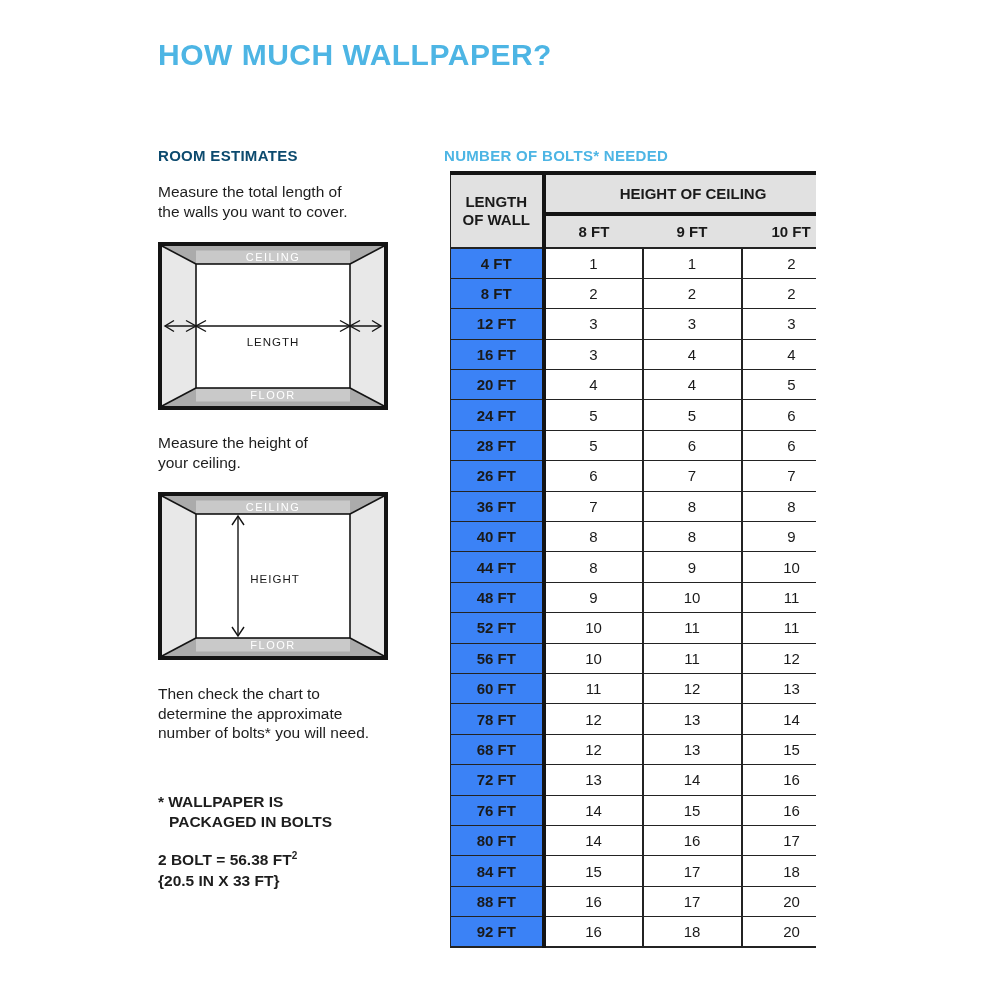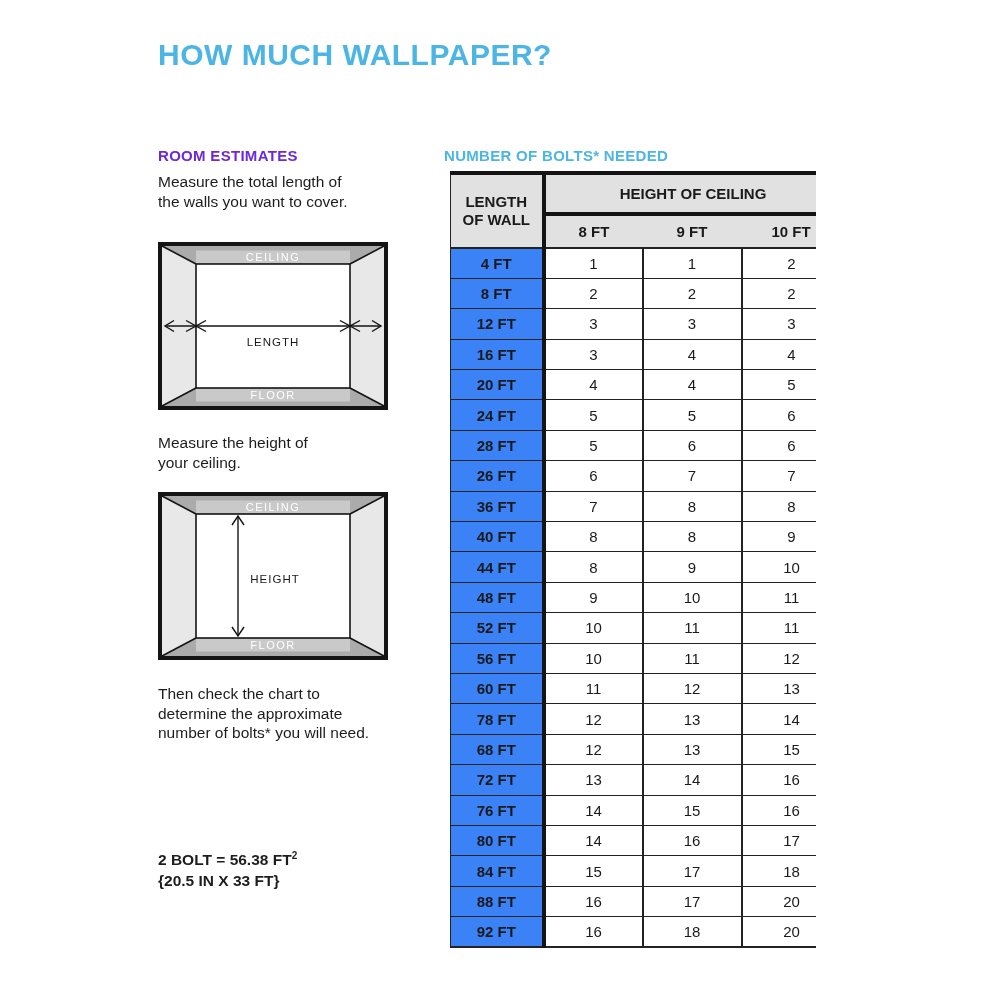--- a/index.html
+++ b/index.html
@@ -24,21 +24,21 @@
   .section-heading {
     font-size: 15px; font-weight: bold; letter-spacing: 0.3px;
   }
   .left-heading { left: 158px; top: 147px; }
   .table-heading { left: 444px; top: 147px; width: 390px; text-align: left; }
 
   .body-text {
     font-size: 15.5px; line-height: 19.5px; color: #1d1d1d;
     white-space: pre-line;
   }
-  .step1 { left: 158px; top: 172px; }
+  .step1 { left: 158px; top: 182px; }
   .step2 { left: 158px; top: 433px; }
   .step3 { left: 158px; top: 684px; }
 
   .diagram { width: 230px; height: 168px; }
   .diagram1 { left: 158px; top: 242px; }
   .diagram2 { left: 158px; top: 492px; }
   .diagram text {
     font-family: "Liberation Sans", "DejaVu Sans", sans-serif;
   }
   .diag-room-label { font-size: 11px; fill: #ffffff; letter-spacing: 1.5px; }
@@ -108,21 +108,21 @@
   }
   table.bolts tbody tr:last-child td { border-bottom: 2px solid #232323; }
 </style>
 </head>
 <body>
 
 <div class="canvas">
 
   <div class="abs page-title accent" style="color: rgb(77, 181, 228);">HOW MUCH WALLPAPER?</div>
 
-  <div class="abs section-heading left-heading accent" style="color: #6d28d9; text-align: center;">ROOM ESTIMATES</div>
+  <div class="abs section-heading left-heading accent" style="color: #0c4a6e; text-align: center;">ROOM ESTIMATES</div>
 
   <div class="abs body-text step1">Measure the total length of
 the walls you want to cover.</div>
 
   <svg class="abs diagram diagram1" viewBox="0 0 230 168">
     <rect x="2" y="2" width="226" height="164" fill="#ffffff" stroke="#141414" stroke-width="4"></rect>
     <polygon points="4,4 38,22 38,146 4,164" fill="#e8e8e8"></polygon>
     <polygon points="226,4 192,22 192,146 226,164" fill="#e8e8e8"></polygon>
     <polygon points="4,4 226,4 192,22 38,22" fill="#ababab"></polygon>
     <polygon points="4,164 226,164 192,146 38,146" fill="#ababab"></polygon>
@@ -174,20 +174,24 @@
     </g>
     <text class="diag-room-label" x="115" y="18.5" text-anchor="middle">CEILING</text>
     <text class="diag-room-label" x="115" y="156.5" text-anchor="middle">FLOOR</text>
     <text class="diag-measure-label" x="117" y="91" text-anchor="middle">HEIGHT</text>
   </svg>
 
   <div class="abs body-text step3">Then check the chart to
 determine the approximate
 number of bolts* you will need.</div>
 
+  <div class="abs footnote">
+    <div>* WALLPAPER IS</div>
+    <div class="indent">PACKAGED IN BOLTS</div>
+  </div>
 
   <div class="abs bolt-size">
     <div><span>2 BOLT = 56.38 FT</span><sup>2</sup></div>
     <div>{20.5 IN X 33 FT}</div>
   </div>
 
   <div class="abs section-heading table-heading accent" style="color: rgb(77, 181, 228);">NUMBER OF BOLTS* NEEDED</div>
 
   <div class="abs table-wrap">
     <table class="bolts">

